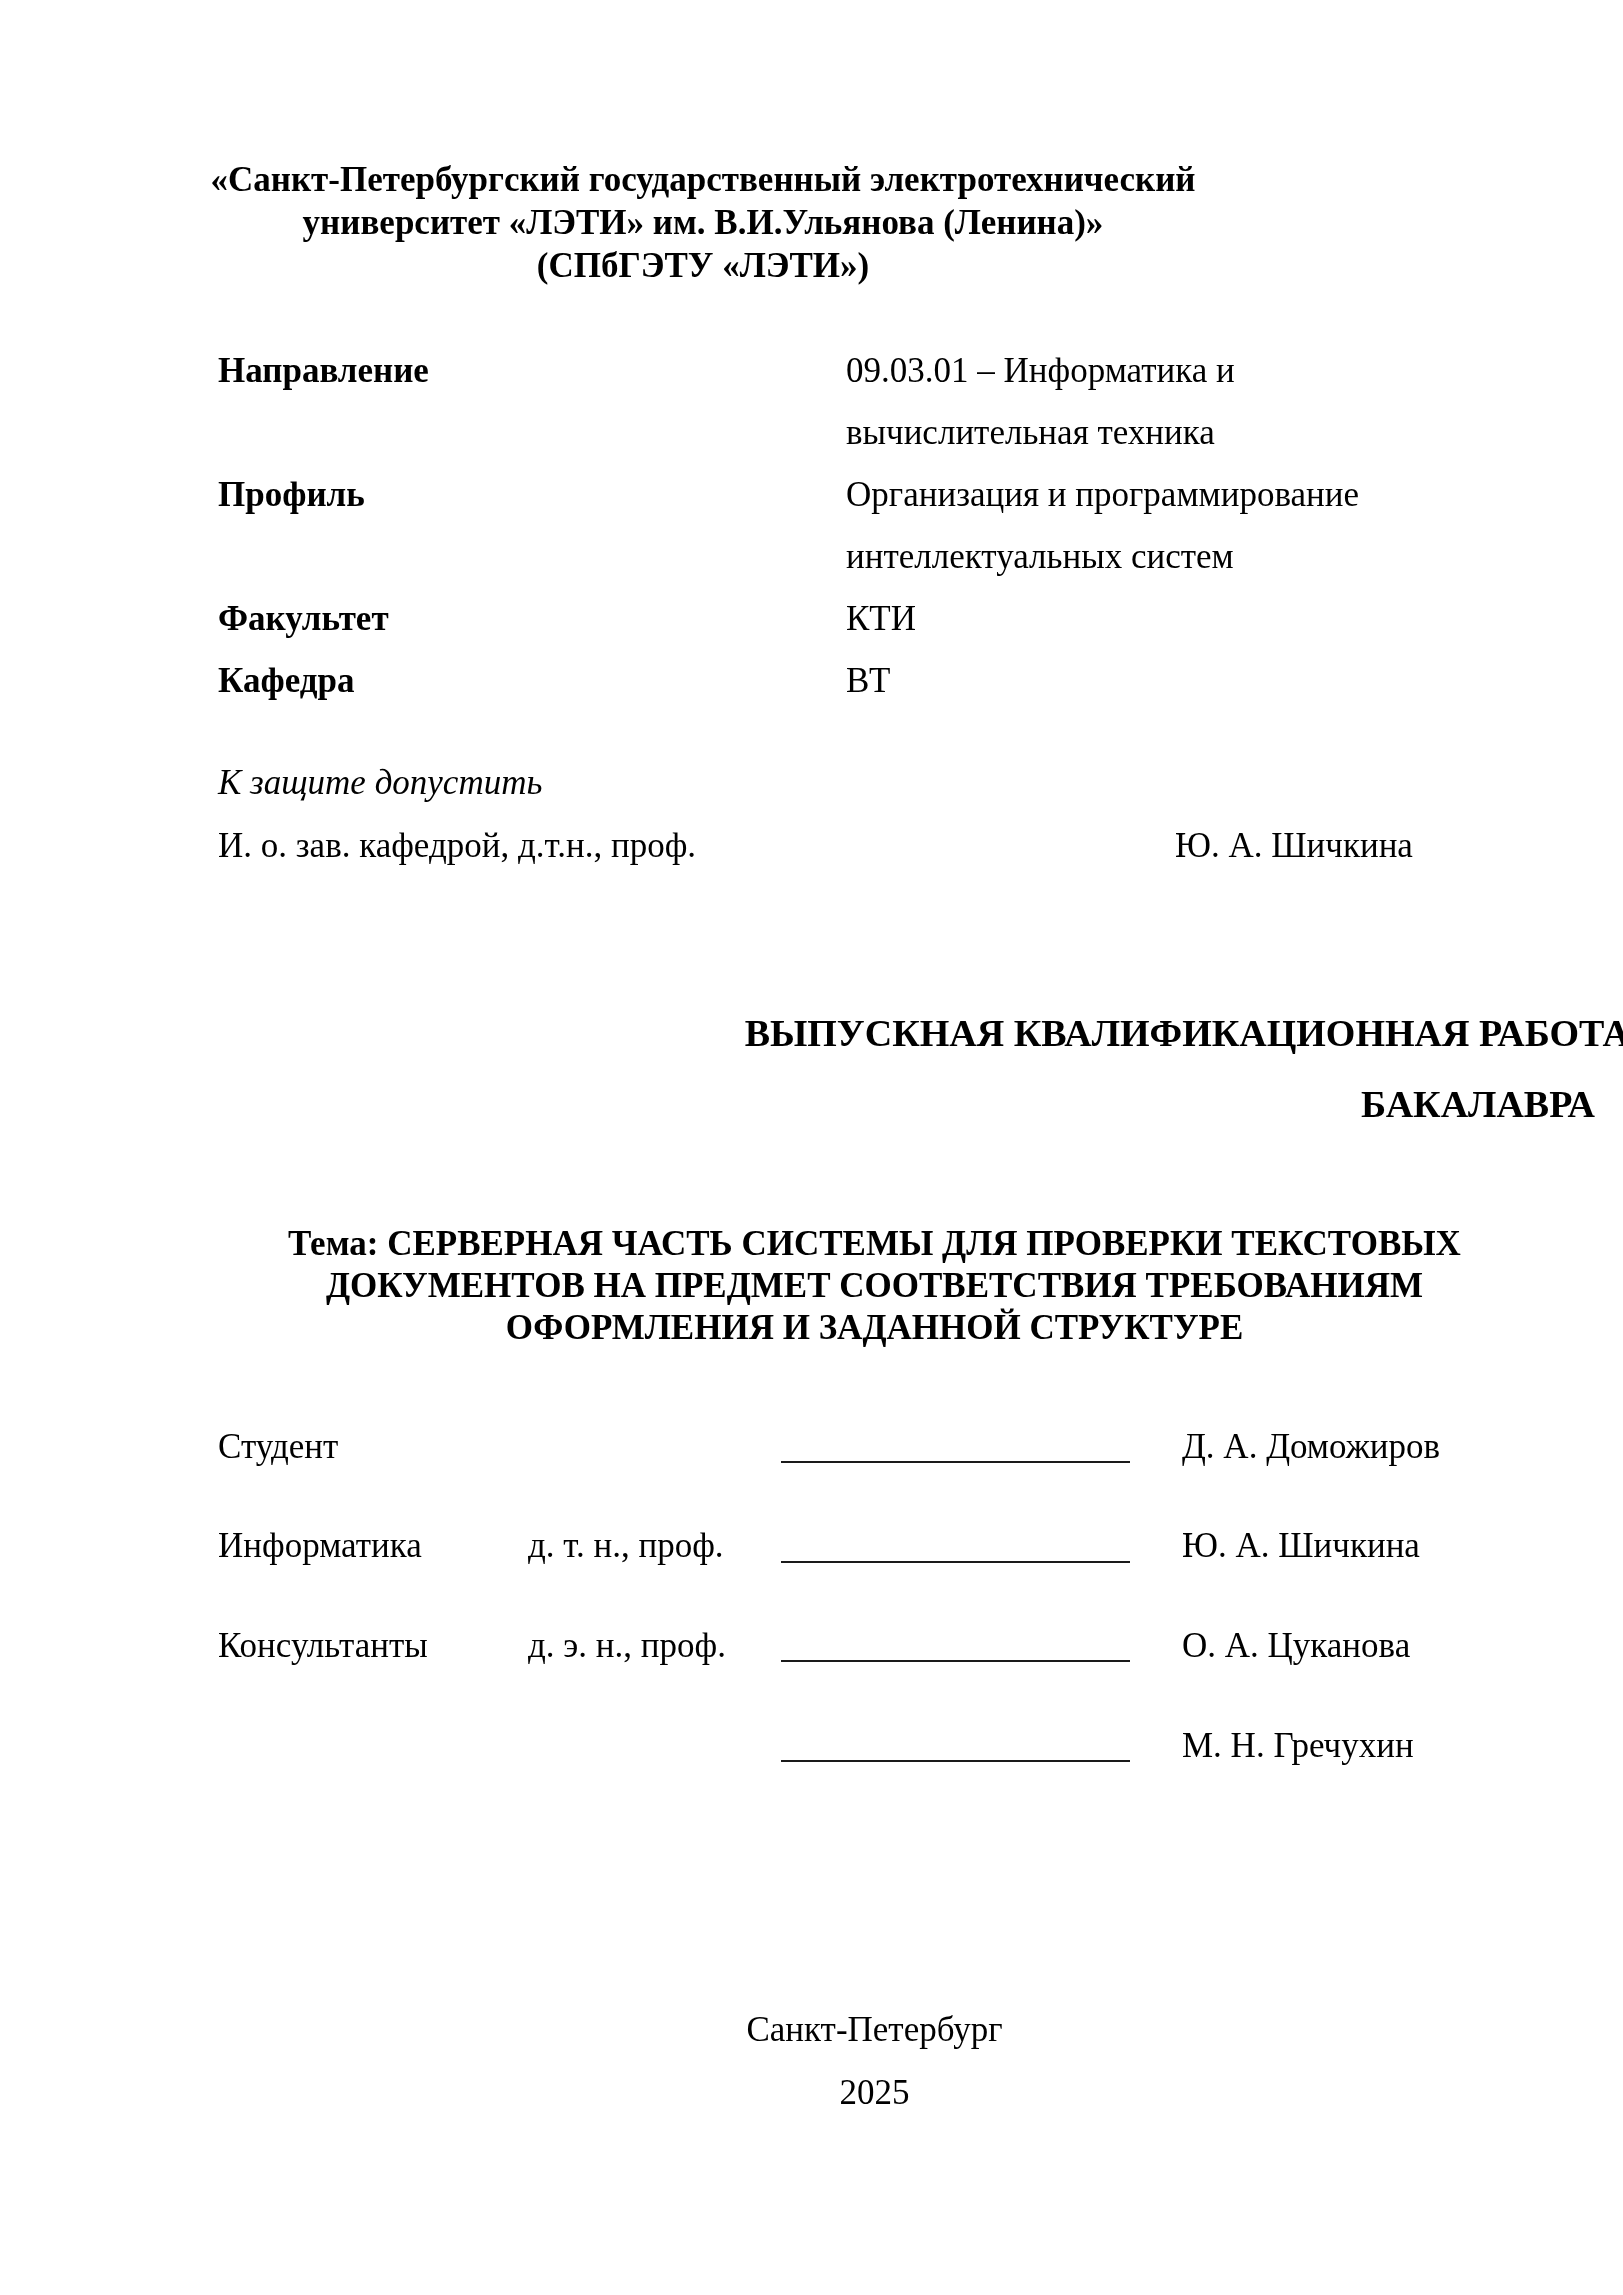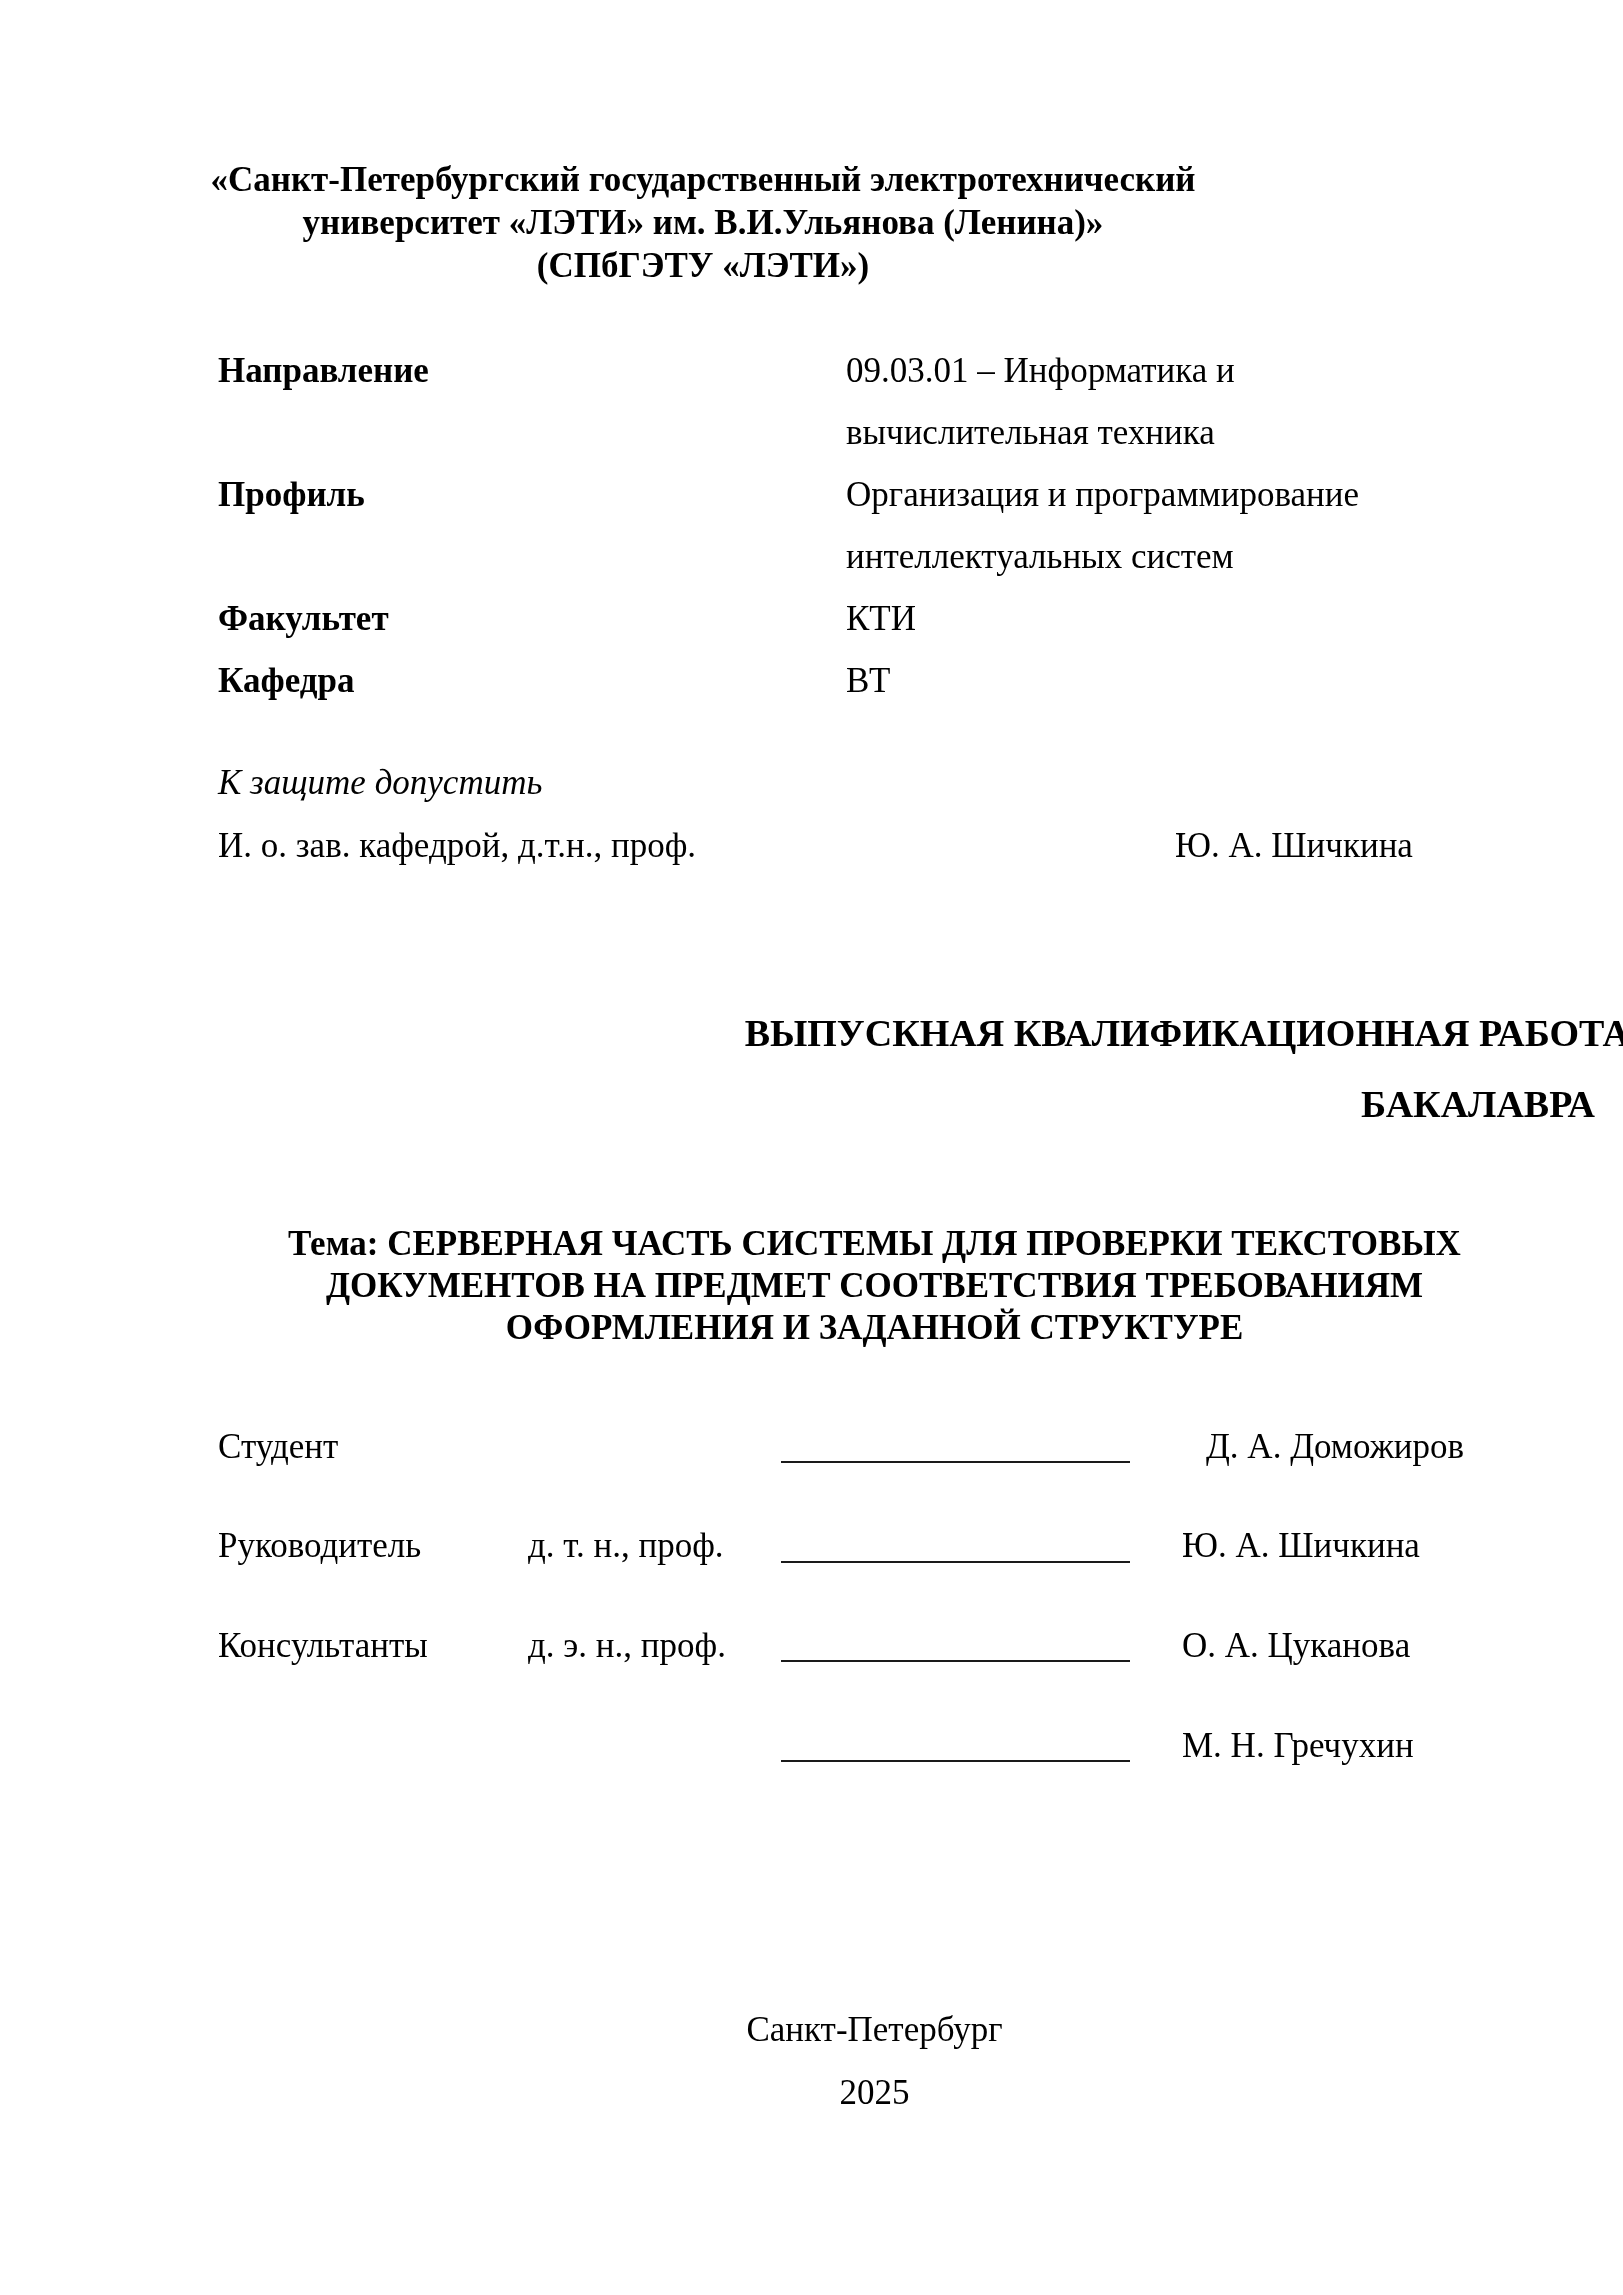--- a/index.html
+++ b/index.html
@@ -44,25 +44,25 @@
 <div class="abs title" style="top:1014px; width:1623px;">ВЫПУСКНАЯ КВАЛИФИКАЦИОННАЯ РАБОТА</div>
 <div class="abs title" style="top:1085px; width:1588px;">БАКАЛАВРА</div>
 
 <div class="abs topic" style="top:1226px;">Тема: СЕРВЕРНАЯ ЧАСТЬ СИСТЕМЫ ДЛЯ ПРОВЕРКИ ТЕКСТОВЫХ</div>
 <div class="abs topic" style="top:1268px;">ДОКУМЕНТОВ НА ПРЕДМЕТ СООТВЕТСТВИЯ ТРЕБОВАНИЯМ</div>
 <div class="abs topic" style="top:1310px;">ОФОРМЛЕНИЯ И ЗАДАННОЙ СТРУКТУРЕ</div>
 
 <div>
   <div class="abs reg" style="top:1429px; left:218px;">Студент</div>
   <div class="sigline" style="top:1461px;"></div>
-  <div class="abs reg" style="top:1429px; left:1182px;margin-left:24px;">Д. А. Доможиров</div>
+  <div class="abs reg" style="top:1429px; left:1182px;">Д. А. Доможиров</div>
 </div>
 
 <div>
-  <div class="abs reg" style="top:1528px; left:218px;">Руководитель</div>
+  <div class="abs reg" style="top:1528px; left:218px;">Информатика</div>
   <div class="abs reg" style="top:1528px; left:528px;">д. т. н., проф.</div>
   <div class="sigline" style="top:1561px;"></div>
   <div class="abs reg" style="top:1528px; left:1182px;">Ю. А. Шичкина</div>
 </div>
 
 <div>
   <div class="abs reg" style="top:1628px; left:218px;">Консультанты</div>
   <div class="abs reg" style="top:1628px; left:528px;">д. э. н., проф.</div>
   <div class="sigline" style="top:1660px;"></div>
   <div class="abs reg" style="top:1628px; left:1182px;">О. А. Цуканова</div>

